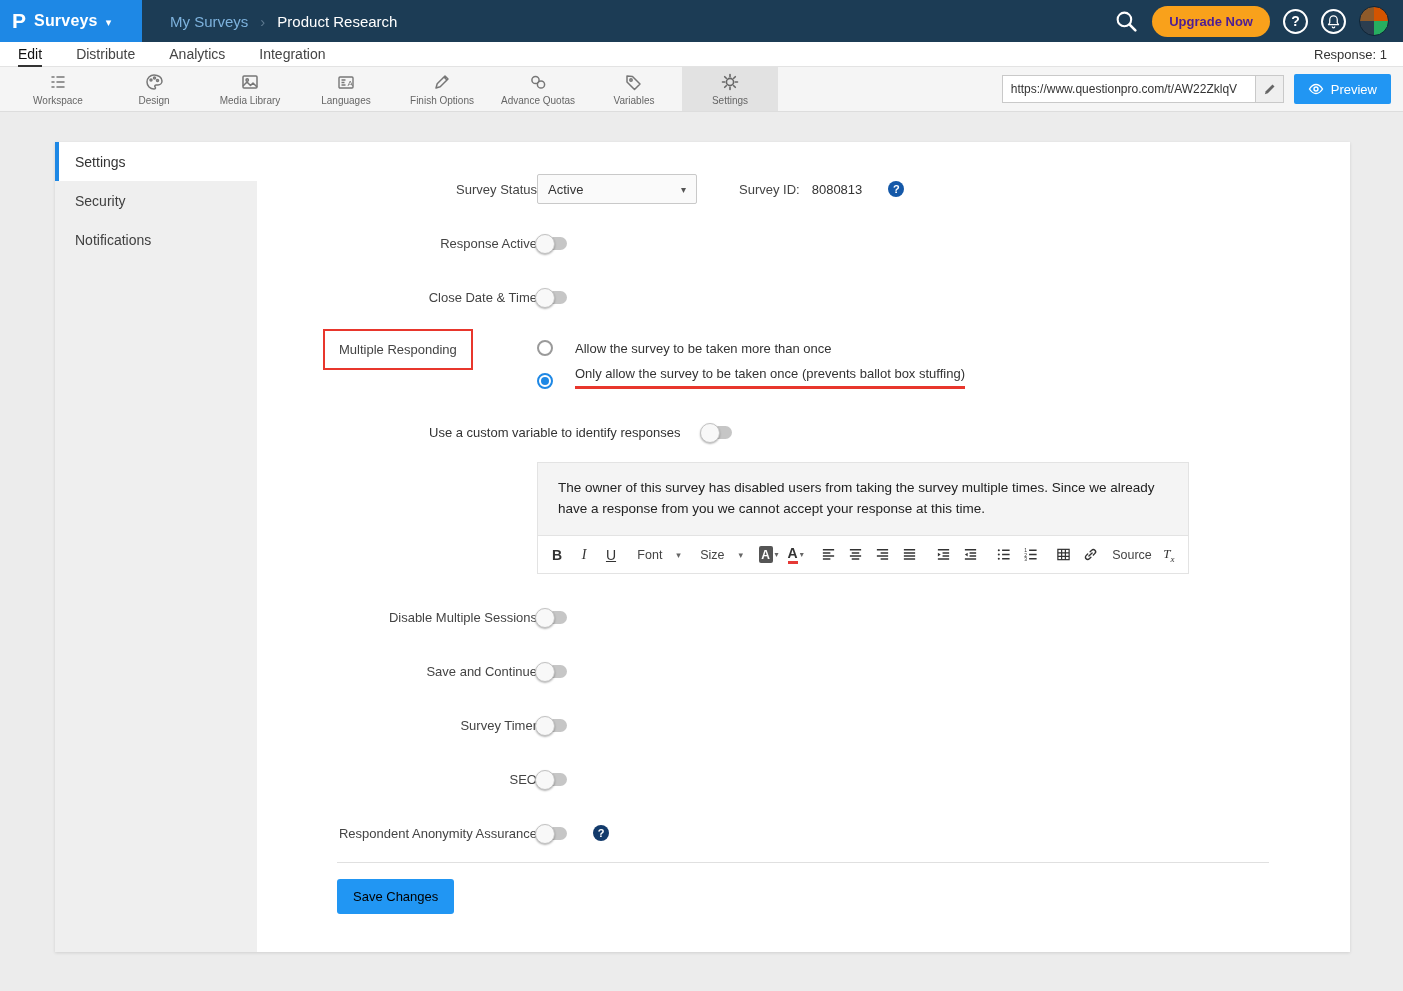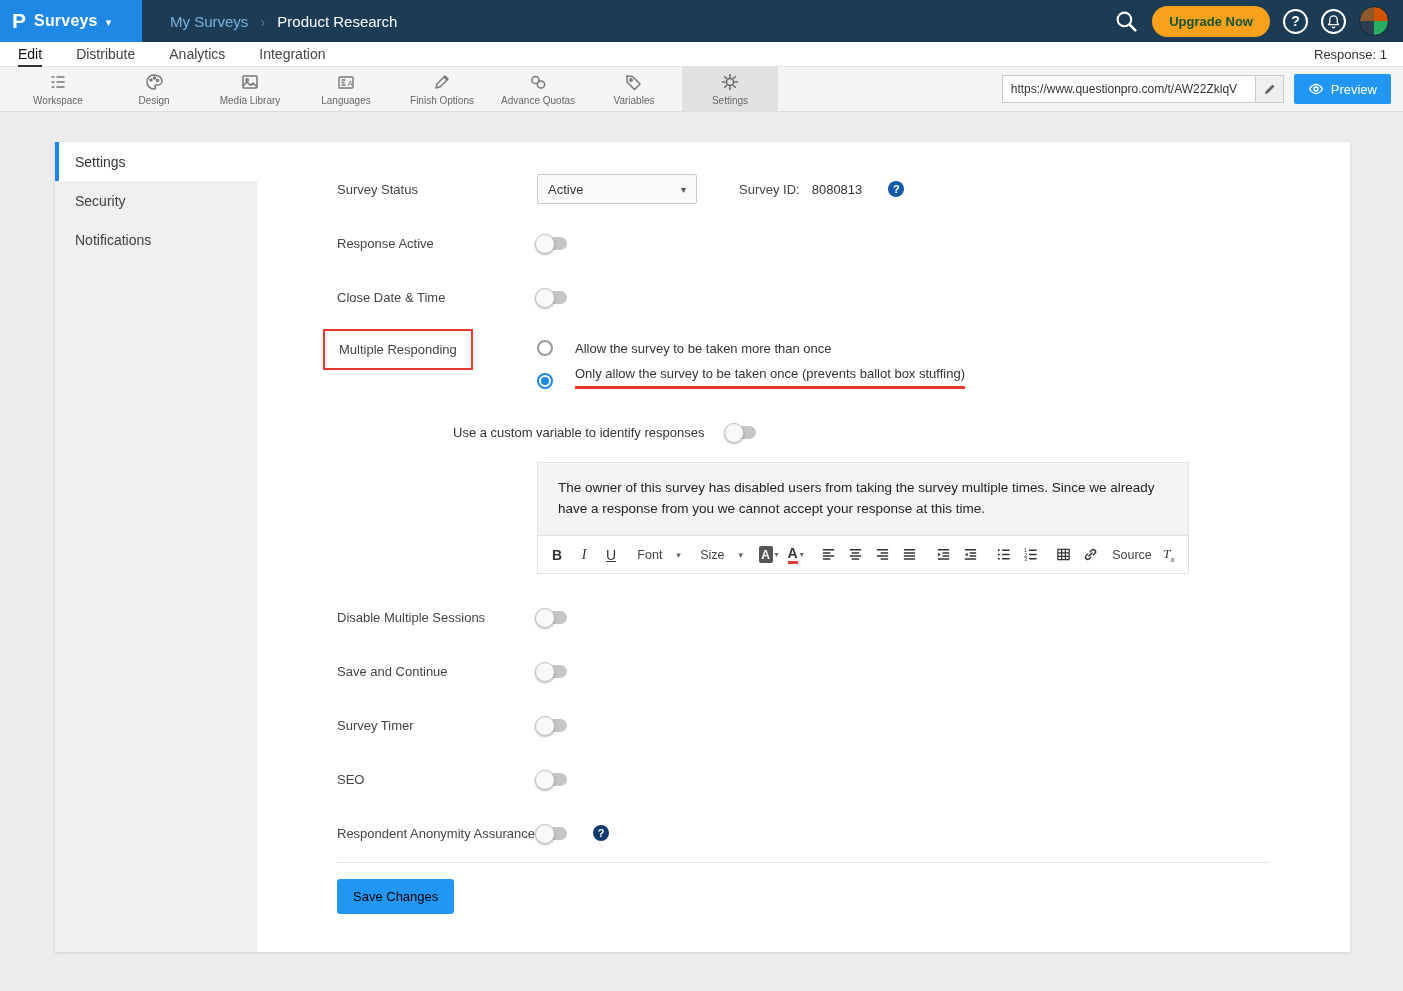--- a/index.html
+++ b/index.html
@@ -25,21 +25,21 @@
   .breadcrumb .bc-sep { color:#5d7990; font-size:15px; }
   .breadcrumb .bc-cur { color:#fff; }
   .top-actions { margin-left:auto; display:flex; align-items:center; gap:13px; padding-right:14px; }
   .icon-btn { cursor:pointer; display:flex; align-items:center; justify-content:center; }
   .circ {
     width:25px; height:25px; border:2px solid #fff; border-radius:50%;
     color:#fff; font-size:14px; font-weight:bold;
     display:flex; align-items:center; justify-content:center; cursor:pointer;
   }
   .upgrade-btn {
-    background:#f9a11b; color:#14532d; font-size:13px; font-weight:bold;
+    background:#f9a11b; color:#4c1d95; font-size:13px; font-weight:bold;
     border:none; border-radius:16px; padding:8px 17px; cursor:pointer;
   }
   .avatar {
     width:30px; height:30px; border-radius:50%; cursor:pointer;
     background:conic-gradient(#d35400 0 25%, #27ae60 25% 50%, #2c3e50 50% 75%, #8e5a2a 75% 100%);
     border:1px solid #0f2537;
   }
 
   
   .tabsbar { height:24px; background:#fff; border-bottom:1px solid #e3e3e3; display:flex; align-items:center; padding:12px 16px; }
@@ -70,21 +70,21 @@
   .card {
     margin:30px 53px 0 55px; height:810px; background:#fff;
     box-shadow:0 1px 3px rgba(0,0,0,.12); display:flex;
   }
   .sidebar { width:202px; display:flex; flex-direction:column; flex-shrink:0; }
   .side-item { height:39px; display:flex; align-items:center; font-size:14px; color:#404040; cursor:pointer; padding-left:16px; border-left:4px solid transparent; }
   .side-item.active { background:#fff; color:#333; border-left:4px solid #1e88e5; }
   .side-rest { flex:1; background:#efefef; }
 
   .form { flex:1; padding:32px 52px 0 80px; }
-  .frow { display:flex; align-items:center; min-height:26px; }
+  .frow { display:flex; align-items:center; min-height:26px;text-align:right; }
   .flabel { width:200px; font-size:13px; color:#444; flex-shrink:0; }
   .mb-status { margin-bottom:26px; }
   .mb-tgl { margin-bottom:28px; }
 
   
   .select-box {
     width:160px; height:30px; border:1px solid #c9c9c9; background:#fafafa; border-radius:2px;
     display:flex; align-items:center; justify-content:space-between; padding:0 10px; cursor:pointer;
     font-size:13px; color:#333;
   }
@@ -108,21 +108,21 @@
   .mr-row { display:flex; align-items:flex-start; margin-top:30px; margin-bottom:36px; }
   .anno-box { border:2px solid #e8362c; padding:11px 14px; margin-left:-14px; margin-top:-11px; display:inline-block; }
   .radio-col { display:flex; flex-direction:column; gap:10px; }
   .radio-opt { display:flex; align-items:flex-end; gap:22px; cursor:pointer; }
   .radio { width:16px; height:16px; border-radius:50%; border:2px solid #9a9a9a; flex-shrink:0; background:#fff; }
   .radio.checked { border-color:#1e88e5; display:flex; align-items:center; justify-content:center; }
   .radio.checked::after { content:""; width:8px; height:8px; border-radius:50%; background:#1e88e5; }
   .radio-label { font-size:13px; color:#333; }
   .radio-label.red-underline { border-bottom:3px solid #e8362c; padding-bottom:5px; }
 
-  .custvar-row { display:flex; align-items:center; margin-left:116px; margin-bottom:22px; gap:22px; }
+  .custvar-row { display:flex; align-items:center; margin-left:92px; margin-bottom:22px; gap:22px; }
   .custvar-row .cv-label { font-size:13px; color:#333; }
 
   
   .editor-wrap { margin-left:200px; width:652px; border:1px solid #e3e3e3; margin-bottom:30px; }
   .editor-content { background:#f4f4f4; padding:15px 20px; font-size:13.5px; line-height:1.55; color:#222; min-height:72px; cursor:text; }
   .editor-toolbar { background:#fff; border-top:1px solid #e3e3e3; height:38px; display:flex; align-items:center; padding:0 6px; gap:1px; }
   .ebtn { min-width:26px; height:26px; display:flex; align-items:center; justify-content:center; cursor:pointer; border-radius:2px; color:#333; font-size:14px; padding:0 3px; }
   .ebtn.b { font-weight:bold; }
   .ebtn.i { font-style:italic; font-family:"Liberation Serif",serif; }
   .ebtn.u { text-decoration:underline; }

